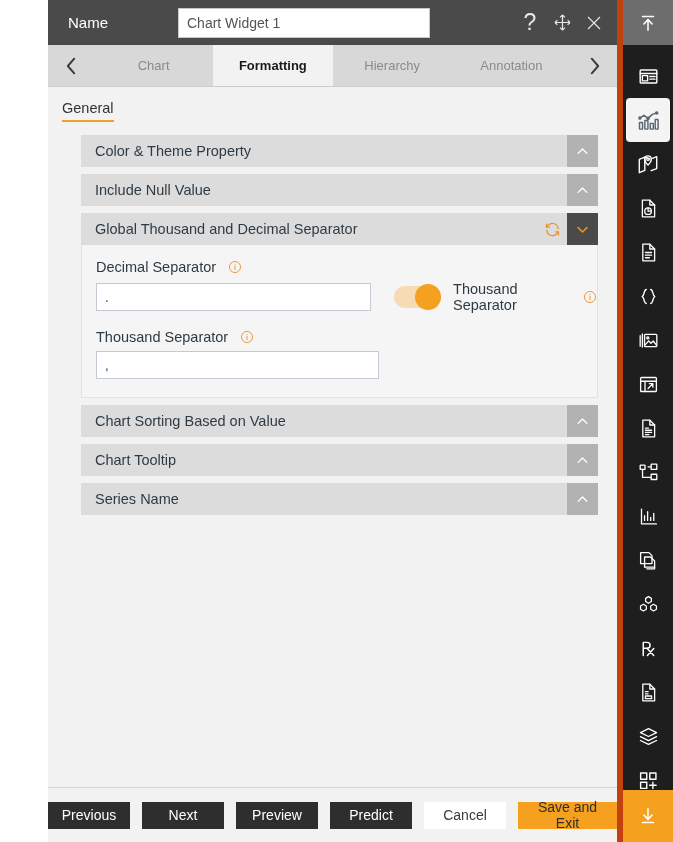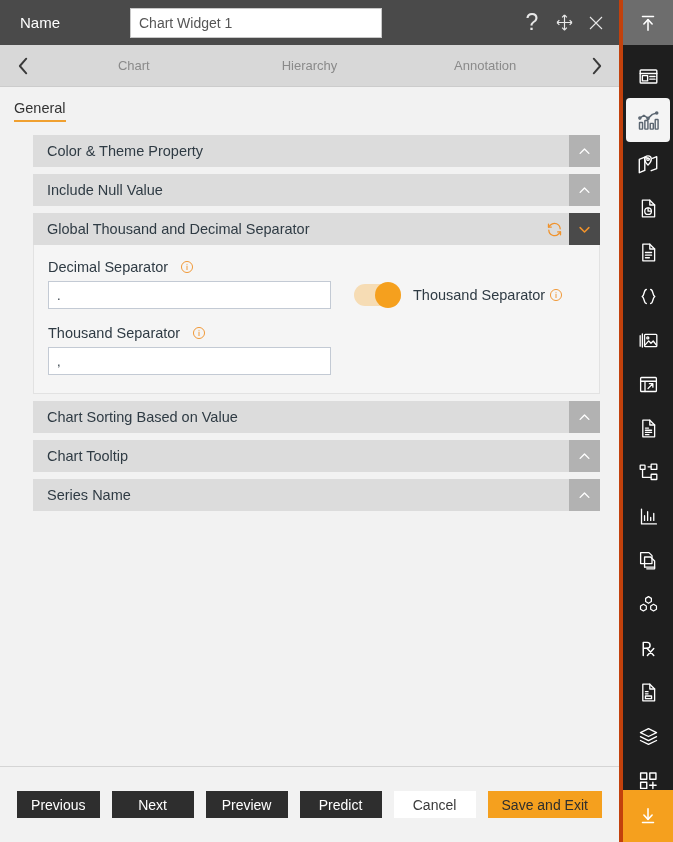--- a/index.html
+++ b/index.html
@@ -14,21 +14,22 @@
     width: 673px; height: 842px;
     display: flex;
     background: #ffffff;
   }
 
   
   .panel {
     width: 623px; height: 842px;
     display: flex; flex-direction: column;
     background: #a21caf;
-    border-right: 4px solid #c2410c;
+    border-right: 6px solid #c2410c;
+    margin-left: 48px;
   }
 
   
   .titlebar {
     height: 45px;
     background: #4a4a4a;
     display: flex; align-items: center;
     padding: 0 12px 0 20px;
     flex: none;
   }
@@ -194,21 +195,21 @@
   }
   .toggle-label {
     font-size: 14.5px; color: #2f3b44;
     display: flex; align-items: center; gap: 4px;
   }
   .gap-18 { height: 16px; }
 
   
   .footer {
     flex: none;
-    height: 76px;
+    height: 55px;
     background: #f2f2f2;
     border-top: 1px solid #d5d5d5;
     display: flex; align-items: center; justify-content: center;
     gap: 12px;
   }
   .btn {
     height: 27px;
     min-width: 82px;
     padding: 0 14px;
     font-family: "Liberation Sans", sans-serif;
@@ -290,20 +291,21 @@
     </div>
 
     <div class="tabstrip">
       <div class="tab-arrow">
         <svg width="15" height="22" viewBox="0 0 16 24" fill="none" stroke="currentColor" stroke-width="2.1" stroke-linecap="round" stroke-linejoin="round">
           <path d="M11 4L4 12l7 8"></path>
         </svg>
       </div>
       <div class="tabs-wrap">
         <div class="tab">Chart</div>
+        <div class="tab active">Formatting</div>
         <div class="tab">Hierarchy</div>
         <div class="tab">Annotation</div>
       </div>
       <div class="tab-arrow">
         <svg width="15" height="22" viewBox="0 0 16 24" fill="none" stroke="currentColor" stroke-width="2.1" stroke-linecap="round" stroke-linejoin="round">
           <path d="M5 4l7 8-7 8"></path>
         </svg>
       </div>
     </div>
 

